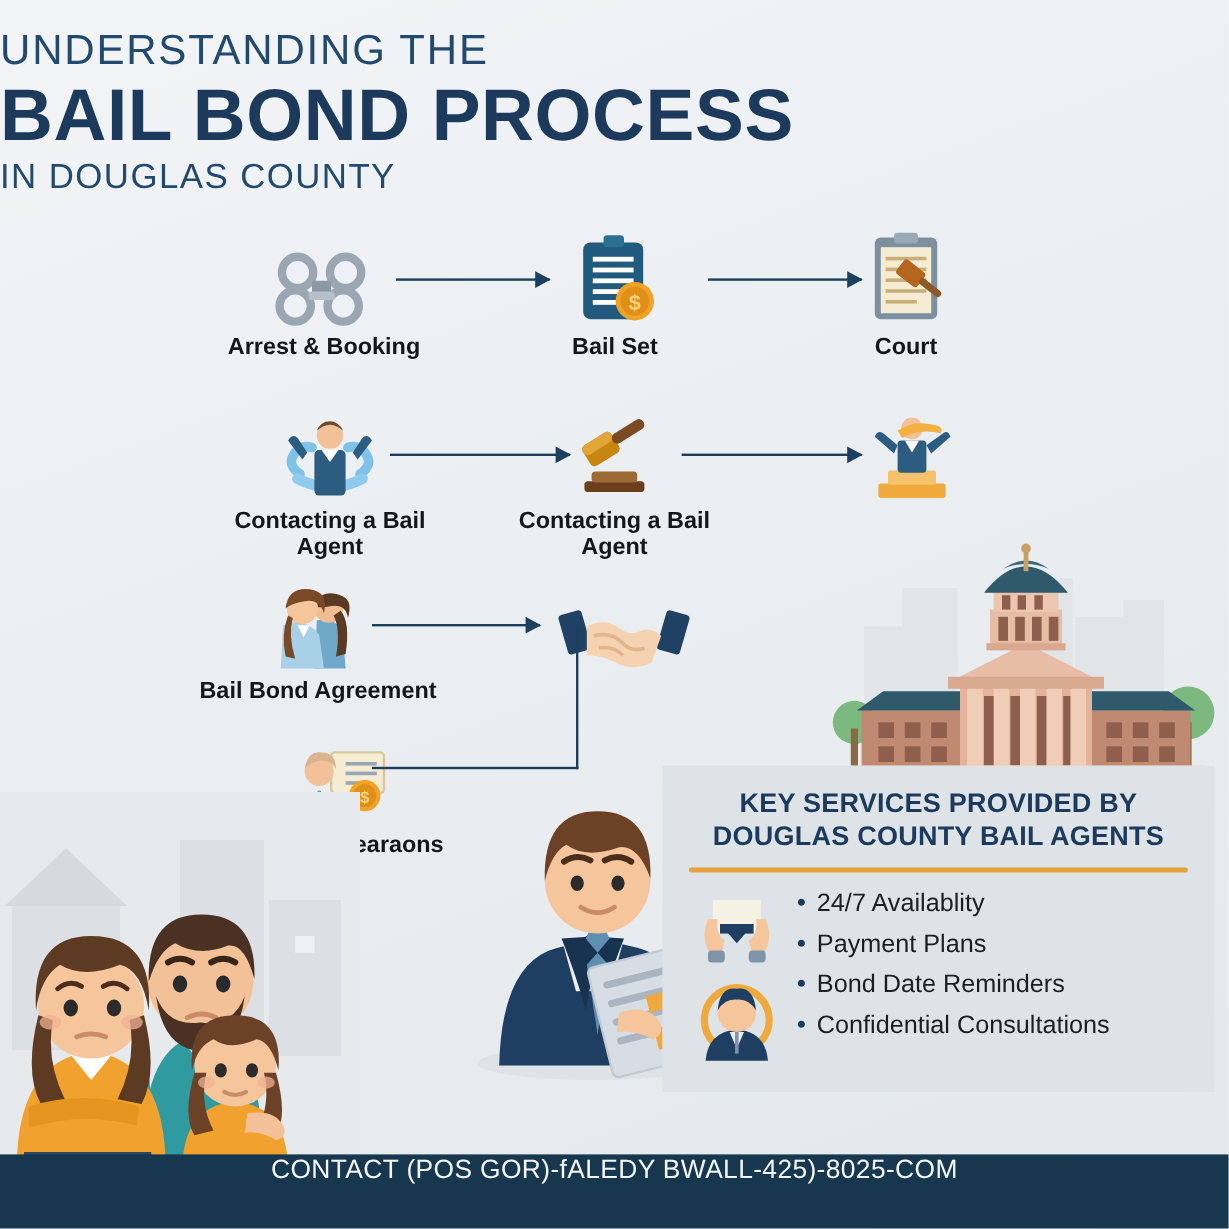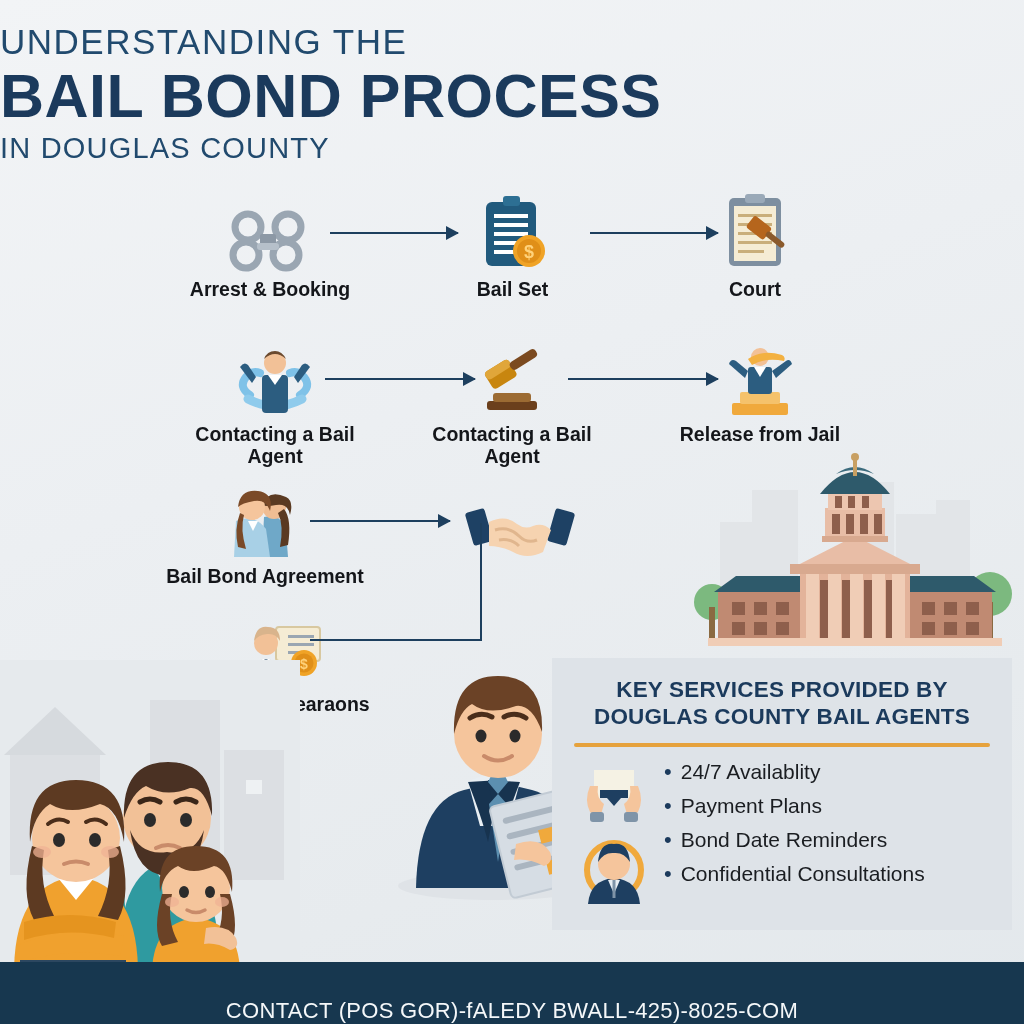--- a/index.html
+++ b/index.html
@@ -57,21 +57,21 @@
   .courthouse { position: absolute; left: 690px; top: 452px; width: 330px; height: 210px; }
 
   
   .family { position: absolute; left: 0; top: 660px; width: 300px; height: 320px; }
 
   
   .agent { position: absolute; left: 390px; top: 648px; width: 220px; height: 300px; }
 
   
   .services {
-    position: absolute; left: 552px; top: 658px; width: 460px; height: 272px;
+    position: absolute; left: 552px; top: 638px; width: 460px; height: 272px;
     background: #dee3e8;
     padding: 18px 16px 14px 16px;
   }
   .services-title {
     text-align: center; color: #1b3a5c; font-weight: 700;
     font-size: 22.5px; line-height: 1.22; letter-spacing: .2px;
   }
   .services-divider {
     height: 4px; background: #e6a23c; margin: 12px 6px 0 6px; border-radius: 2px;
   }
@@ -83,21 +83,21 @@
     display: flex; align-items: baseline;
     font-size: 21px; color: #1a1d21; line-height: 1.0;
     margin-bottom: 12px;
   }
   .svc-bullet { color: #1b3a5c; font-size: 22px; margin-right: 9px; line-height: 1; }
 
   
   .footer {
     position: absolute; left: 0; bottom: 0; width: 1024px; height: 62px;
     background: #17374f;
-    display: flex; align-items: flex-end; justify-content: center;
+    display: flex; align-items: flex-start; justify-content: center;
   }
   .footer-text {
     color: #f4f7f9; font-size: 22px; letter-spacing: .3px; font-weight: 400;
   }
 </style>
 </head>
 <body>
 
 <div class="poster">
 
@@ -213,21 +213,20 @@
           <rect x="14" y="58" width="56" height="12" rx="2" fill="#f0a93c"></rect>
           <rect x="22" y="47" width="40" height="12" rx="2" fill="#f5c26b"></rect>
           <rect x="30" y="22" width="24" height="27" rx="3" fill="#2c5d80"></rect>
           <path d="M36 22 l6 10 l6 -10z" fill="#ffffff"></path>
           <circle cx="42" cy="12" r="9" fill="#f2c197"></circle>
           <path d="M30 26 l-12 -10 q-5 -3 -7 3 l16 14z" fill="#2c5d80"></path>
           <path d="M30 14 q14 -10 34 -4 q4 2 2 6 q-18 -4 -32 4z" fill="#f3b141"></path>
           <path d="M54 26 l14 -10 q4 -3 6 3 l-16 14z" fill="#2c5d80"></path>
         </svg>
       </div>
-      <div class="cap">Release from Jail</div>
     </div>
 
     <div class="node" style="left:135px; top:287px; width:260px;">
       <div class="ico">
         <svg width="82" height="76" viewBox="0 0 82 76">
           <path d="M40 34 q18 -4 22 14 l2 26 h-26z" fill="#6fa8c8"></path>
           <circle cx="50" cy="24" r="12" fill="#f0bd93"></circle>
           <path d="M38 22 q6 -16 24 -8 q8 4 4 18 q-2 -12 -14 -10 q-10 2 -14 0z" fill="#5a3a22"></path>
           <path d="M60 26 q8 10 4 36 l-8 2 q4 -22 -2 -34z" fill="#5a3a22"></path>
           <path d="M12 38 q18 -8 30 8 l4 28h-36z" fill="#a8d0e6"></path>

